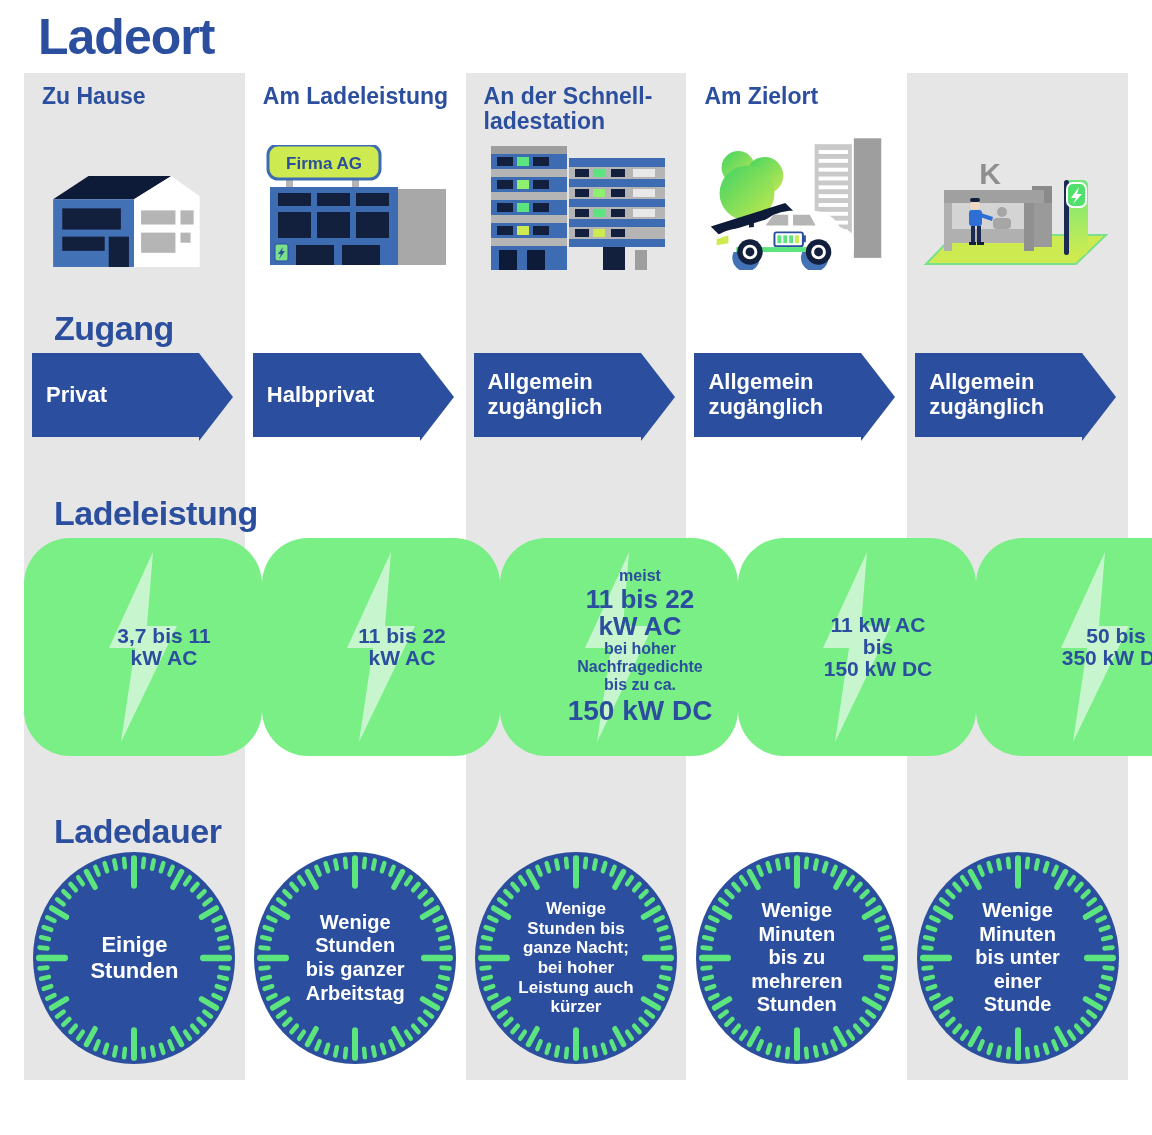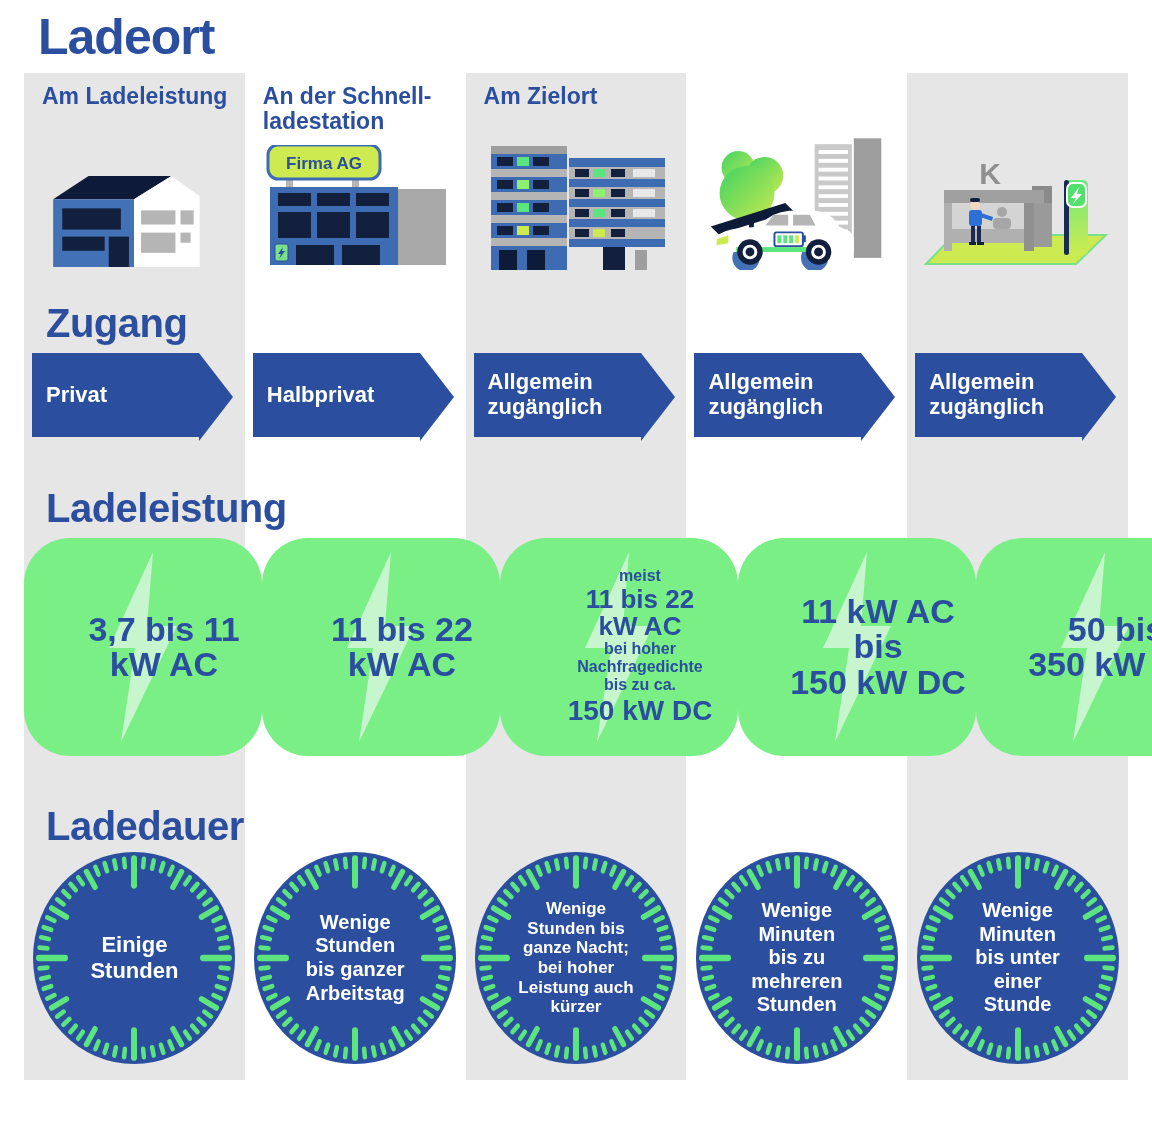--- a/index.html
+++ b/index.html
@@ -6,21 +6,21 @@
     --blue:#2B4F9E; --green:#79EF85; --tick:#5CE47E; --gray:#E6E6E6;
     --navy:#121F3D; --midblue:#4371B5; --signgreen:#CDEB50; --palebolt:#C7F6CE;
   }
   html,body{margin:0;padding:0;background:#fff;}
   body{font-family:"Liberation Sans",sans-serif;}
   .canvas{position:relative;width:1152px;height:1135px;background:#fff;overflow:hidden;}
   .pre{white-space:pre-line;}
 
   .title{position:absolute;left:38px;top:8px;margin:0;font-size:50px;font-weight:bold;
          color:var(--blue,#2B4F9E);letter-spacing:-1px;}
-  .secheading{position:absolute;left:38px;margin:8px;font-size:40px;font-weight:bold;
+  .secheading{position:absolute;left:38px;margin:16px;font-size:34px;font-weight:bold;
          color:var(--blue,#2B4F9E);letter-spacing:-0.5px;z-index:3;}
 
   .colbg{position:absolute;left:24px;top:73px;width:1104px;height:1007px;
          display:grid;grid-template-columns:repeat(5,1fr);z-index:0;}
   .bgcell{background:#fff;}
   .bgcell.gray{background:var(--gray,#E6E6E6);}
 
   .row{position:absolute;left:24px;width:1104px;display:grid;
        grid-template-columns:repeat(5,1fr);z-index:2;}
   .cell{position:relative;}
@@ -43,21 +43,21 @@
              border-left:34px solid var(--blue,#2B4F9E);}
 
   
   .row.power{top:538px;height:218px;}
   .pbox{position:relative;width:196px;height:218px;margin:0 auto;border-radius:46px;
         background:var(--green,#79EF85);display:flex;align-items:center;justify-content:center;
         overflow:hidden;padding-left:42px;}
   .bolt{position:absolute;left:50%;top:14px;transform:translateX(-50%);}
   .ptext{position:relative;text-align:center;color:var(--blue,#2B4F9E);font-weight:bold;z-index:1;}
   .p-pre,.p-mid{display:block;font-size:16px;line-height:1.12;}
-  .p-main{display:block;font-size:34px;line-height:1.04;}
+  .p-main{display:block;font-size:21px;line-height:1.04;}
   .p-post{display:block;font-size:29px;line-height:1.1;}
   .power-col3 .p-main{font-size:26px;}
   .power-col3 .p-post{font-size:28px;margin-top:2px;}
   .power-col3 .p-pre{margin-bottom:1px;}
 
   
   .row.clocks{top:852px;height:212px;}
   .clockwrap{position:relative;width:202px;height:212px;margin:0 auto;}
   svg.clock{display:block;width:202px;height:212px;}
   .clockface{fill:var(--blue,#2B4F9E);}
@@ -76,20 +76,23 @@
 
   <div class="colbg">
     <div class="bgcell gray"></div>
     <div class="bgcell"></div>
     <div class="bgcell gray"></div>
     <div class="bgcell"></div>
     <div class="bgcell gray"></div>
   </div>
 
   <div class="row headers">
+    <div class="cell">
+        <div class="colheader pre">Zu Hause</div>
+      </div>
     <div class="cell">
         <div class="colheader pre">Am Ladeleistung</div>
       </div>
     <div class="cell">
         <div class="colheader pre">An der Schnell-
 ladestation</div>
       </div>
     <div class="cell">
         <div class="colheader pre">Am Zielort</div>
       </div>

